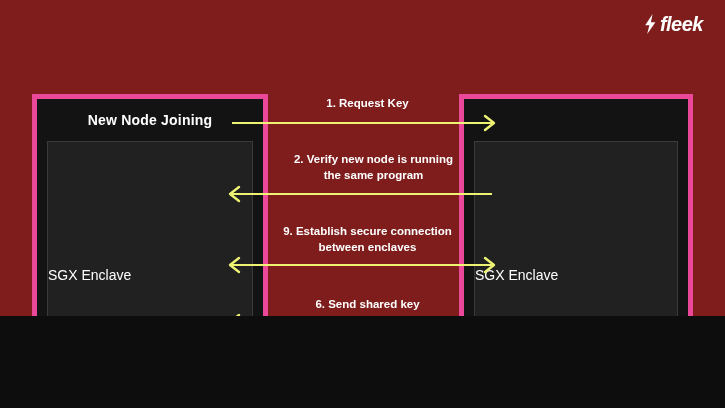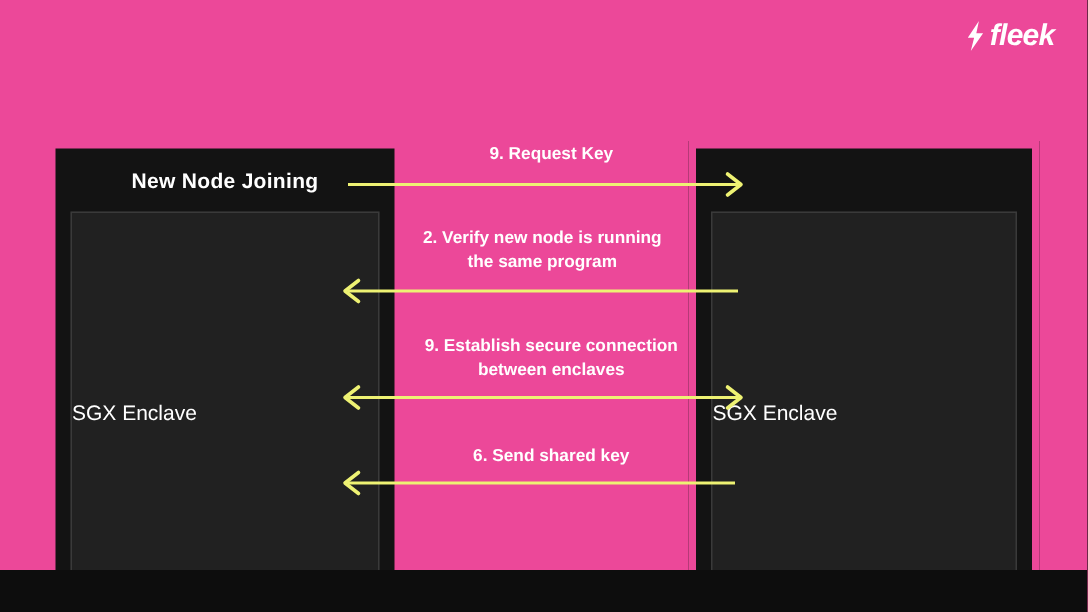--- a/index.html
+++ b/index.html
@@ -6,22 +6,22 @@
     margin: 0;
     padding: 0;
     background: #0d0d0d;
   }
   body {
     font-family: "Liberation Sans", sans-serif;
   }
   .canvas {
     position: relative;
     width: 725px;
-    height: 380px;
-    background: #ec4899;
+    height: 316px;
+    background: #7f1d1d;
     overflow: hidden;
   }
 
   
   .brand {
     position: absolute;
     top: 14px;
     right: 22px;
     display: flex;
     align-items: center;
@@ -139,29 +139,29 @@
   </div>
 
   <div class="panel panel-right">
     <div class="enclave">
       <div class="enclave-label">SGX
 Enclave</div>
     </div>
   </div>
 
   <div class="msg">
-    <div class="msg-label" style="left:255px; top:96px; width:225px;">9.  Request Key</div>
+    <div class="msg-label" style="left:255px; top:96px; width:225px;">1.  Request Key</div>
     <svg class="msg-svg" style="left:228px; top:113px; width:276px; height:20px;" viewBox="0 0 276 20" aria-hidden="true">
       <line class="axis-line" x1="4" y1="10" x2="264" y2="10"></line>
       <polyline class="axis-head" points="257,3 266,10 257,17"></polyline>
     </svg>
   </div>
 
   <div class="msg">
-    <div class="msg-label" style="left:249px; top:152px; width:225px;">2.  Verify new node is running
+    <div class="msg-label" style="left:261px; top:152px; width:225px;">2.  Verify new node is running
 the same program</div>
     <svg class="msg-svg" style="left:228px; top:184px; width:276px; height:20px;" viewBox="0 0 276 20" aria-hidden="true">
       <line class="axis-line" x1="4" y1="10" x2="264" y2="10"></line>
       <polyline class="axis-head" points="11,3 2,10 11,17"></polyline>
     </svg>
   </div>
 
   <div class="msg">
     <div class="msg-label" style="left:255px; top:224px; width:225px;">9.  Establish secure connection
 between enclaves</div>

